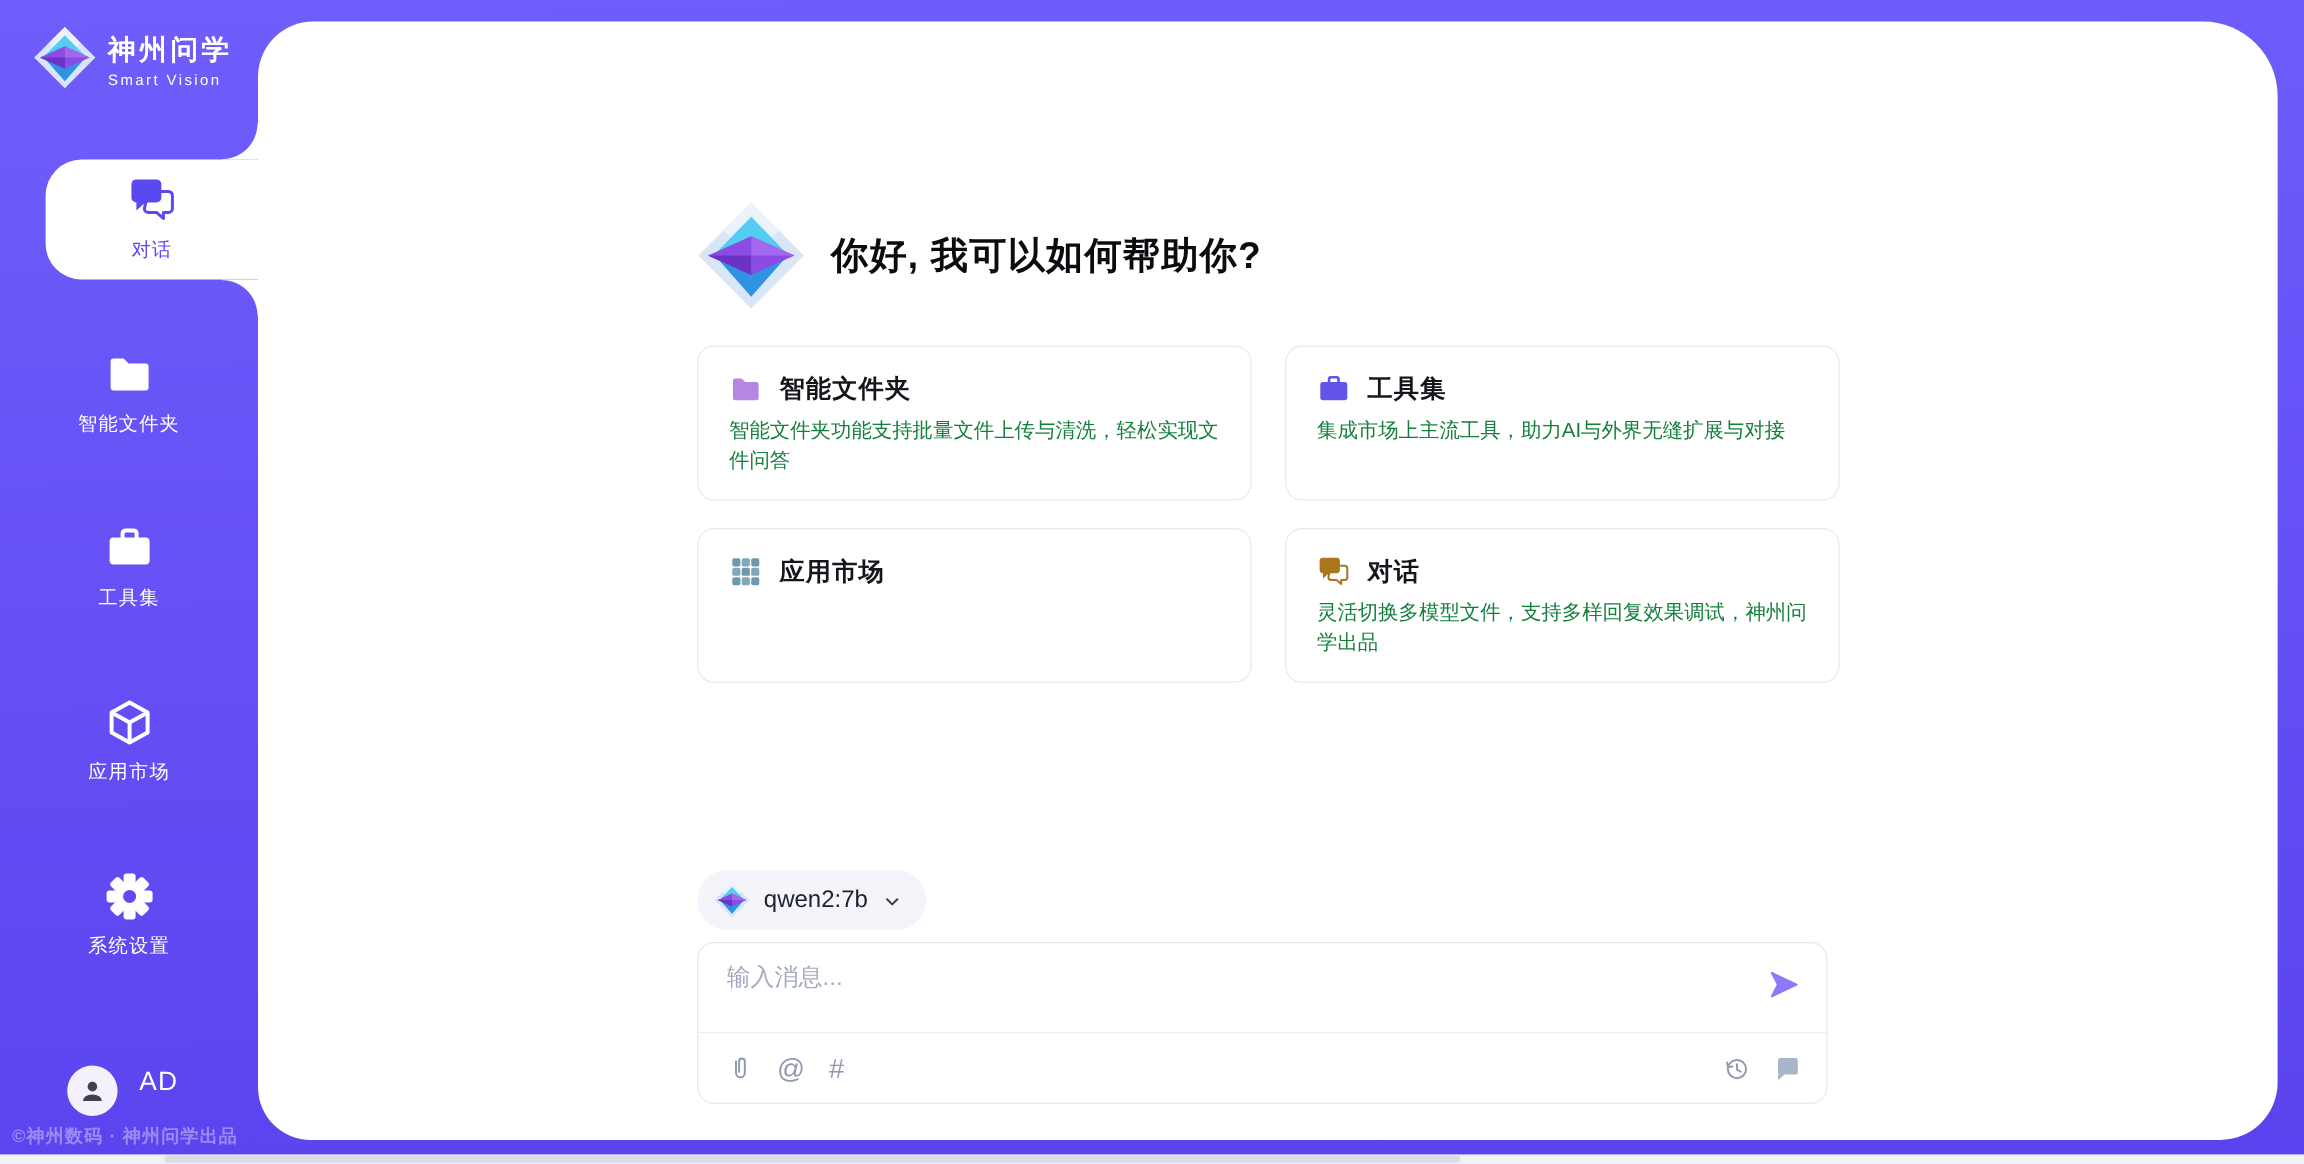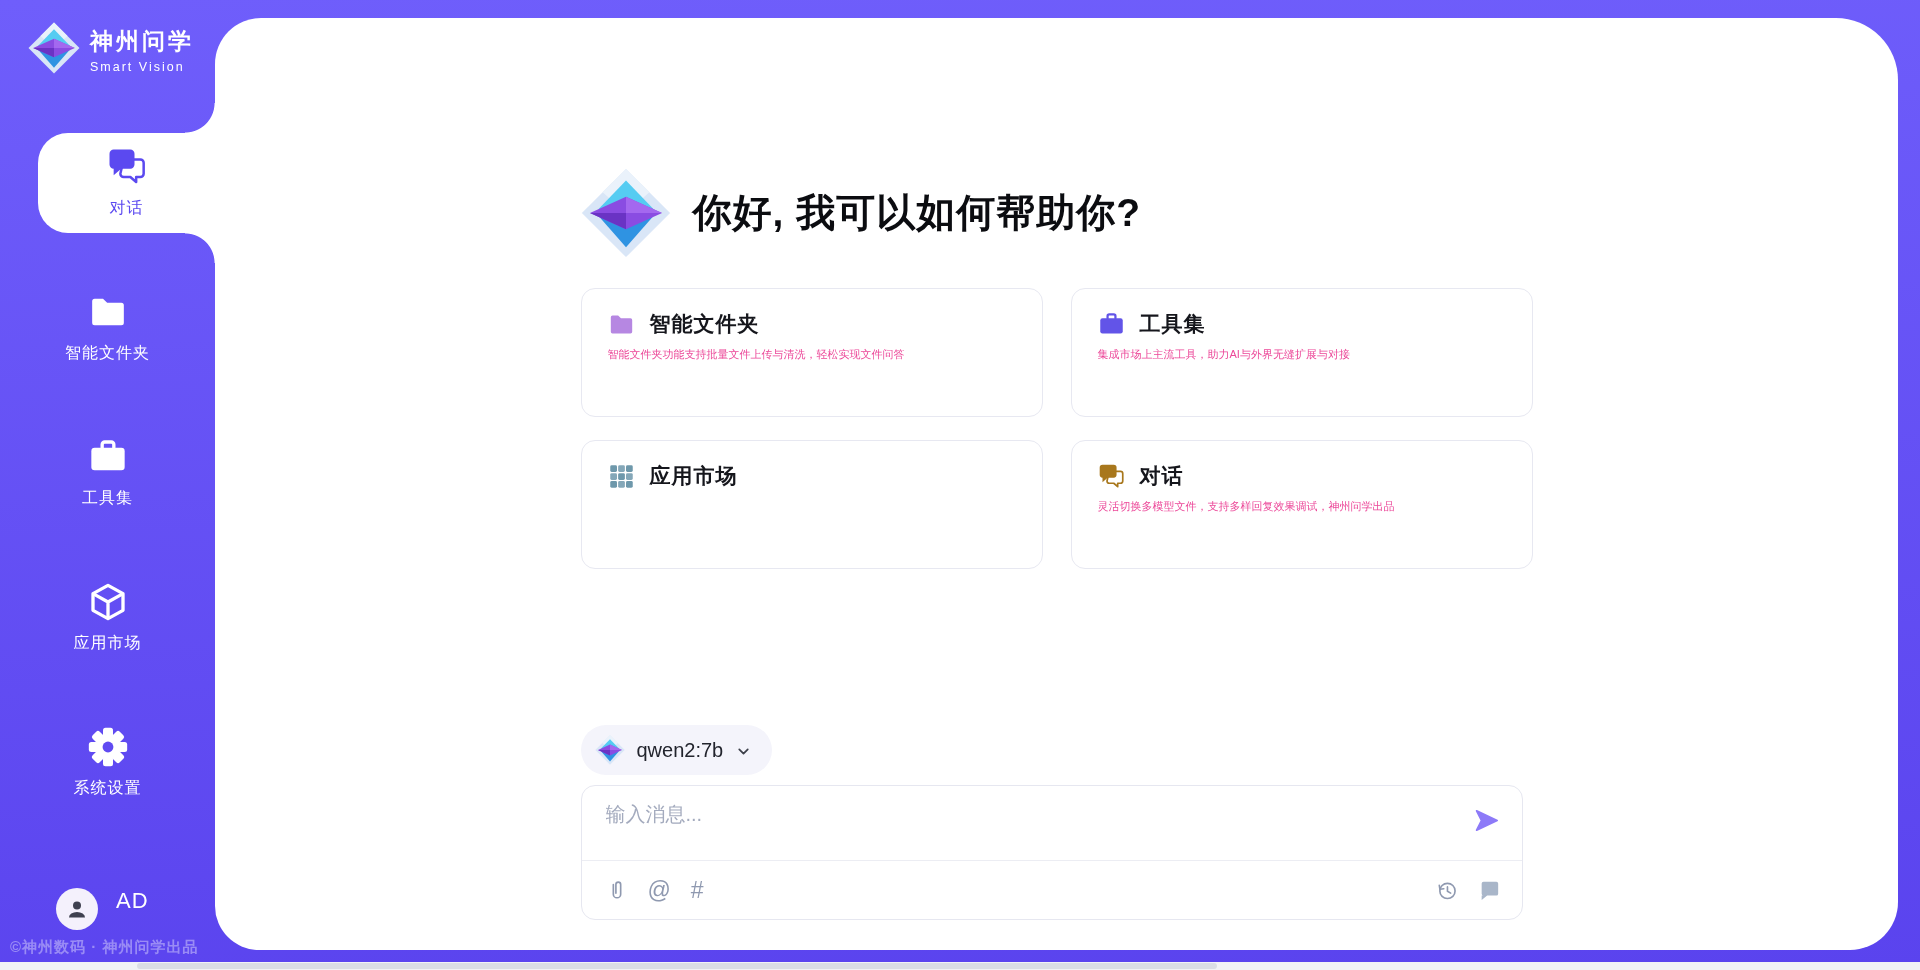--- a/index.html
+++ b/index.html
@@ -42,31 +42,31 @@
 
   
   .panel {
     position:absolute; left:215px; top:18px; right:22px; bottom:20px;
     background:#fff; border-radius:46px 62px 48px 44px; z-index:1;
   }
   .content { width:952px; margin:0 auto; padding-top:150px; display:flex; flex-direction:column; }
 
   .hero { display:flex; align-items:center; gap:22px; height:90px; }
   .hero-gem { width:90px; height:90px; flex:0 0 auto; }
-  .hero-title { font-size:39px; font-weight:bold; color:#0b0c10; letter-spacing:1px;text-align:center; }
+  .hero-title { font-size:31px; font-weight:bold; color:#0b0c10; letter-spacing:1px;text-align:center; }
 
   .cards { margin-top:30px; display:grid; grid-template-columns:462px 462px; gap:23px 28px; }
   .card {
     height:129px; background:#fff; border:1px solid #e7e8f1; border-radius:14px;
     padding:21px 26px; cursor:pointer;
   }
   .card-head { display:flex; align-items:center; gap:15px; }
   .card-head .cicon { width:27px; height:27px; }
   .card-title { font-size:21px; font-weight:bold; color:#15161c; letter-spacing:1px; }
-  .card-desc { margin-top:9px; font-size:11px; line-height:1.45; color:#ec4899; }
+  .card-desc { margin-top:9px; font-size:17px; line-height:1.45; color:#15803d; }
 
   .model-row { margin-top:156px; }
   .model-pill {
     display:inline-flex; align-items:center; gap:12px; height:50px;
     padding:0 20px 0 14px; background:#f4f4fb; border-radius:26px; cursor:pointer;
   }
   .model-pill .pgem { width:30px; height:30px; }
   .model-name { font-size:20px; color:#22242d;text-align:right; }
   .model-chevron { width:17px; height:17px; color:#3c3f49; margin-top:2px; }
 

